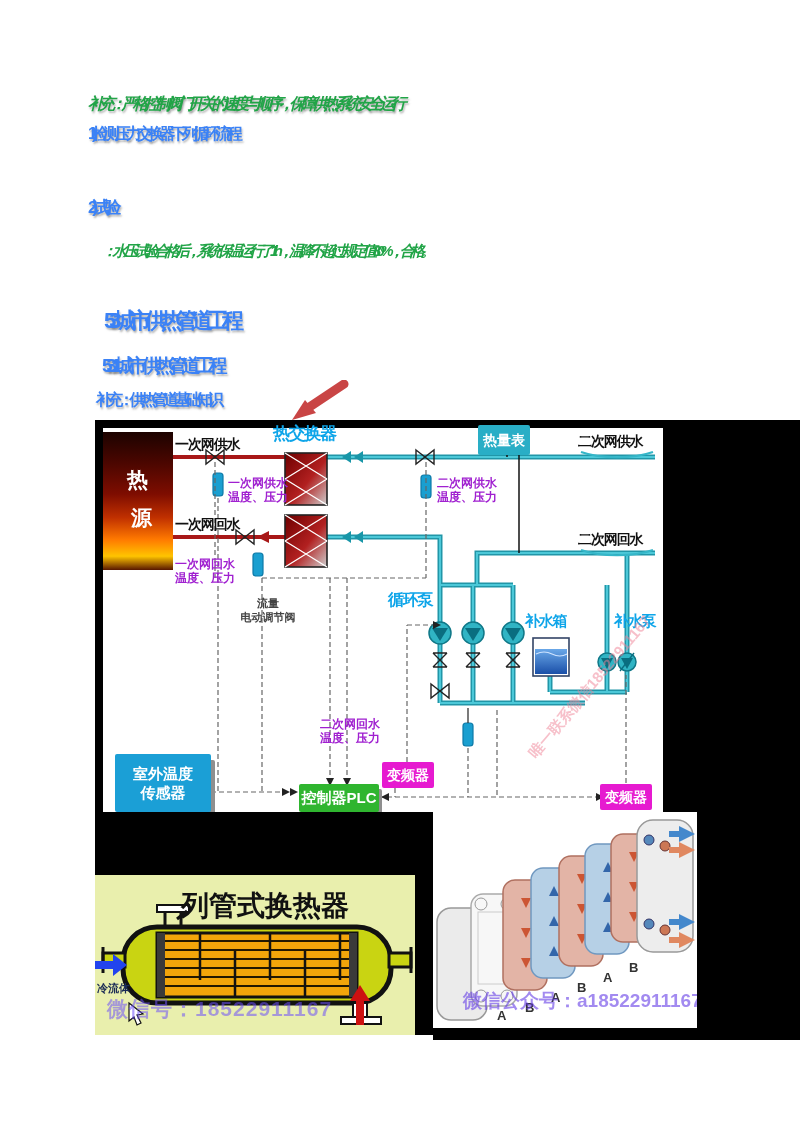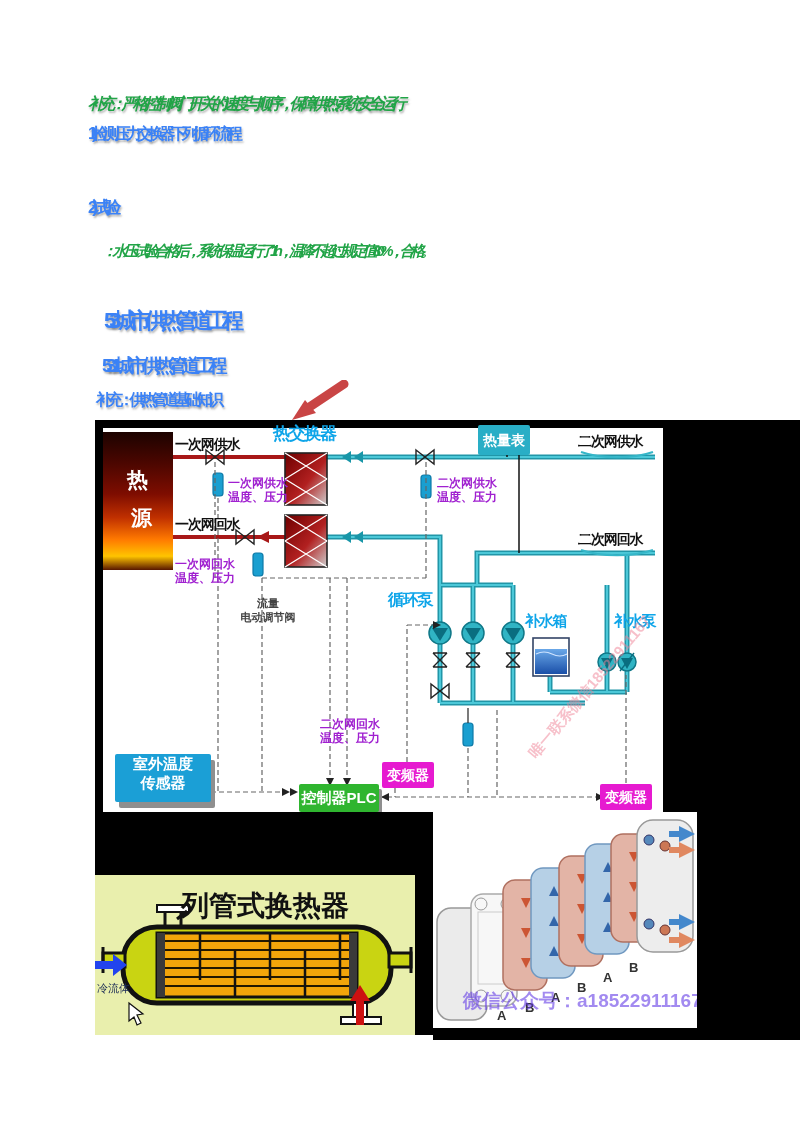--- a/index.html
+++ b/index.html
@@ -18,32 +18,32 @@
   #schematic{left:95px;top:420px;width:705px;height:392px;background:#000;}
   #schematic .paper{left:8px;top:8px;width:560px;height:384px;background:#fff;}
   .lbl{font-weight:bold;color:#111;font-size:14px;}
   .plabel{font-weight:bold;color:#a020d0;font-size:12px;line-height:14px;}
   .blulabel{font-weight:bold;color:#0ea5e9;text-align:right;}
   .box{color:#fff;font-weight:bold;text-align:center;border-radius:2px;}
   #heat-source{left:8px;top:12px;width:70px;height:138px;
      background:linear-gradient(180deg,#1c0300 0%,#4a0600 22%,#7e0d00 45%,#c03000 62%,#ff7a00 78%,#ffc400 90%,#571600 100%);}
   #heat-source span{position:absolute;color:#fff;font-weight:bold;font-size:21px;}
   #outdoor-box{left:20px;top:334px;width:96px;height:58px;background:#1b9fd6;
-     font-size:15px;line-height:19px;padding-top:0;height:48px;box-shadow:4px 6px 0 #8f8f8f;}
+     font-size:15px;line-height:19px;padding-top:10px;height:48px;box-shadow:4px 6px 0 #8f8f8f;}
   #plc-box{left:204px;top:364px;width:80px;height:28px;background:#2fb52f;
      font-size:15px;line-height:28px;box-shadow:3px 5px 0 #8f8f8f;}
   .vfd{width:52px;height:26px;background:#e61ad0;font-size:14px;line-height:26px;}
   #hm-box{left:383px;top:5px;width:52px;height:30px;background:#29aec6;font-size:14px;line-height:30px;}
   #wm-diag{left:430px;top:330px;width:250px;transform:rotate(-50deg);transform-origin:0 0;
      color:rgba(240,130,150,0.5);font-size:15px;font-weight:bold;}
   
   #tube-img{left:95px;top:875px;width:340px;height:160px;background:#e9efad;}
   #tube-img .blackband{left:320px;top:0;width:20px;height:160px;background:#000;}
   #tube-title{left:70px;top:12px;width:200px;text-align:center;font-size:28px;font-weight:bold;color:#111;}
-  #cold-fluid{left:2px;top:106px;font-size:11px;font-weight:normal;color:#1a2a55;}
+  #cold-fluid{left:2px;top:106px;font-size:11px;font-weight:bold;color:#1a2a55;}
   #tube-wm{left:12px;top:120px;font-size:21px;font-weight:bold;color:rgba(110,80,250,0.55);letter-spacing:1px;}
   #plate-img{left:433px;top:812px;width:367px;height:228px;background:#fff;}
   #plate-img .blackband{left:264px;top:0;width:103px;height:228px;background:#000;}
   #plate-img .blackfoot{left:0;top:216px;width:367px;height:12px;background:#000;}
   #plate-wm{left:30px;top:176px;font-size:19px;font-weight:bold;color:rgba(100,60,230,0.6);}
   .plate-letter{font-size:13px;font-weight:bold;color:#333;}
   #blackstrip{left:95px;top:812px;width:340px;height:63px;background:#000;}
   svg{display:block;}
 </style>
 </head>
@@ -290,20 +290,21 @@
     <rect x="258" y="128" width="14" height="14" fill="#fff" stroke="#111" stroke-width="2"></rect>
     <rect x="246" y="142" width="40" height="7" fill="#fff" stroke="#111" stroke-width="2"></rect>
     <polygon points="261,150 269,150 269,126 275,126 265,110 255,126 261,126" fill="#cc1111"></polygon>
 
     <polygon points="0,86 18,86 18,79 32,90 18,101 18,94 0,94" fill="#2244ee"></polygon>
 
     <polygon points="34,128 34,146 39,142 42,150 46,148 42,140 48,139" fill="#fff" stroke="#111" stroke-width="1.2"></polygon>
   </svg>
   <div id="tube-title" class="abs nowrap">列管式换热器</div>
   <div id="cold-fluid" class="abs nowrap">冷流体</div>
+  <div id="tube-wm" class="abs nowrap">微信号：18522911167</div>
   <div class="blackband abs"></div>
 </div>
 
 <div id="plate-img" class="abs">
   <svg class="abs" style="left:0;top:0;" width="264" height="216">
 
     <g>
       <rect x="4" y="96" width="50" height="112" rx="14" fill="#ebebeb" stroke="#999" stroke-width="1.5"></rect>
     </g>
     <g>

